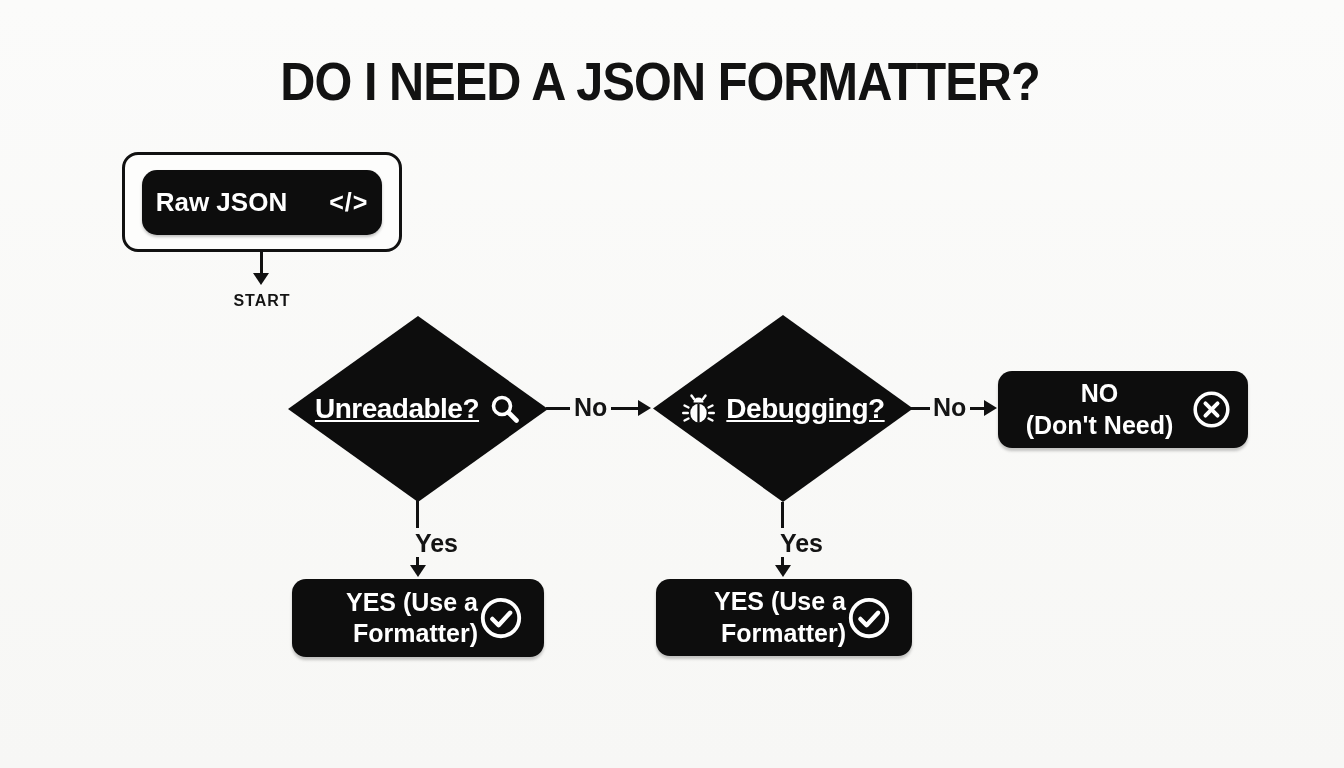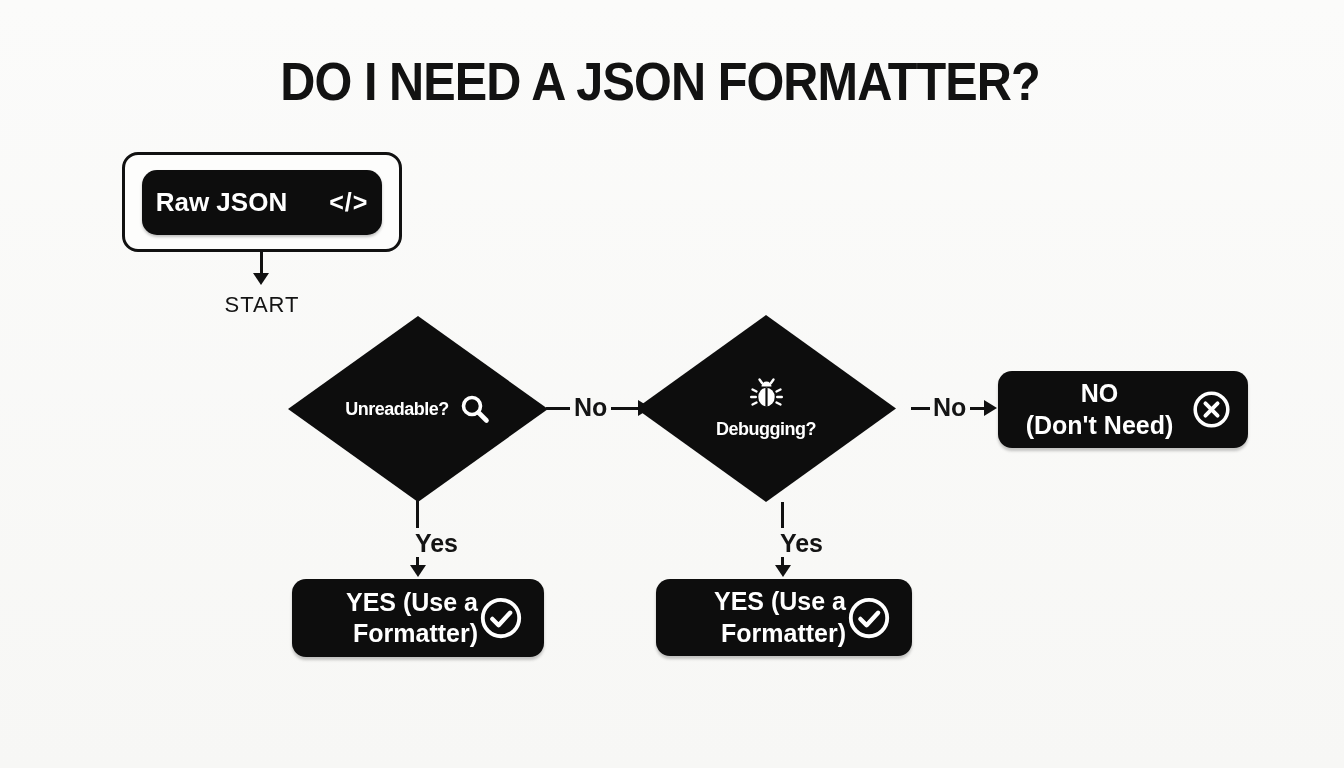--- a/index.html
+++ b/index.html
@@ -63,35 +63,35 @@
   .arrowhead-right {
     width: 0; height: 0;
     border-top: 8px solid transparent;
     border-bottom: 8px solid transparent;
     border-left: 13px solid #111;
   }
 
   .start-label {
     left: 192px; top: 292px; width: 140px;
     text-align: center;
-    font-size: 22px; font-weight: 400; letter-spacing: 1px;
+    font-size: 16px; font-weight: 700; letter-spacing: 1px;
     color: #141414;
   }
 
   
   .diamond {
     background: #0d0d0d;
     clip-path: polygon(50% 0, 100% 50%, 50% 100%, 0 50%);
     display: flex; align-items: center; justify-content: center;
     gap: 10px;
     color: #fff;
   }
   .diamond-1 { left: 288px; top: 316px; width: 260px; height: 186px; }
-  .diamond-2 { left: 636px; top: 315px; width: 260px; height: 187px; flex-direction: column; }
-  .diamond .q-label { font-size: 18px; font-weight: 700; letter-spacing: -0.5px; }
+  .diamond-2 { left: 653px; top: 315px; width: 260px; height: 187px; }
+  .diamond .q-label { font-size: 28px; font-weight: 700; letter-spacing: -0.5px; text-decoration: underline; }
 
   
   .edge-label {
     font-size: 25px; font-weight: 700; color: #141414;
   }
   .yes-label { width: 80px; text-align: right; }
 
   
   .outcome {
     background: #0d0d0d;

